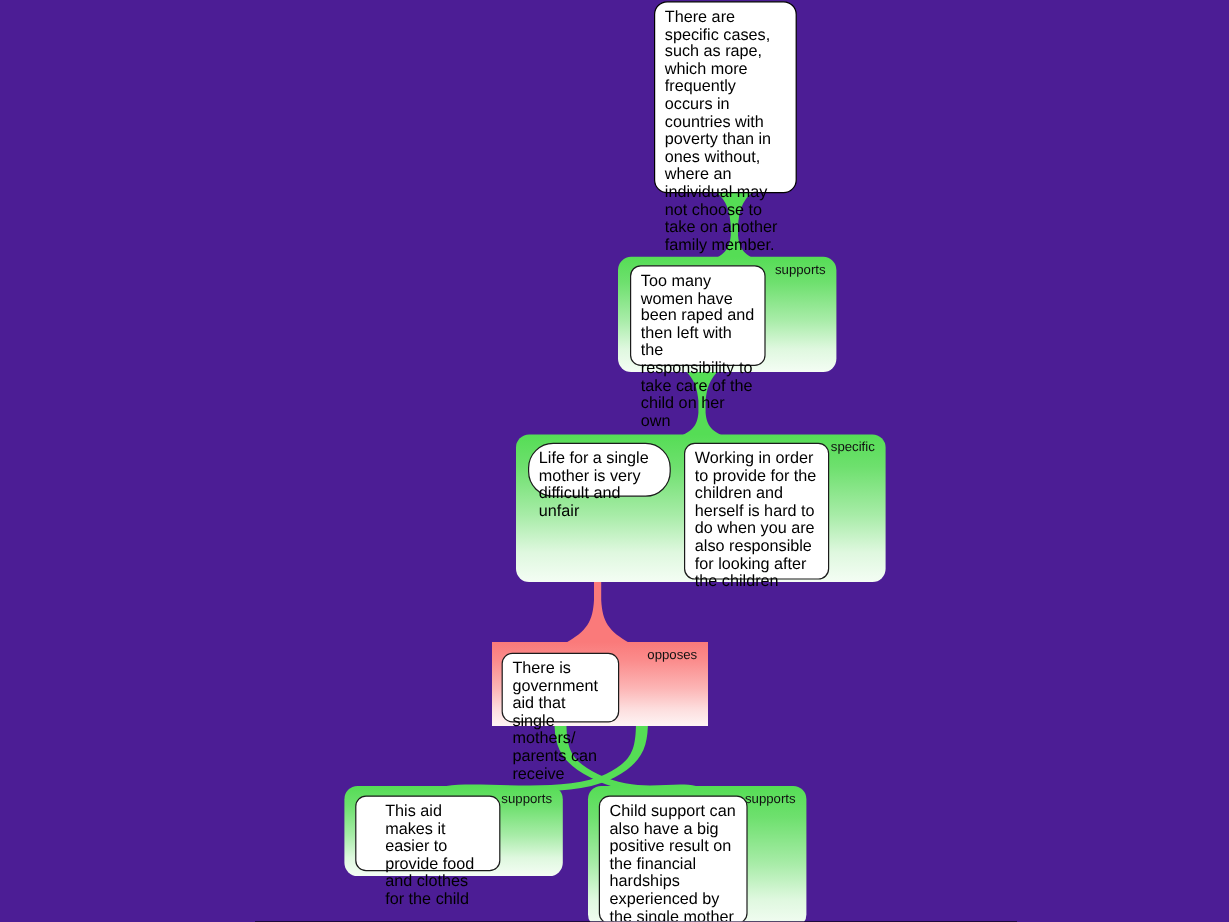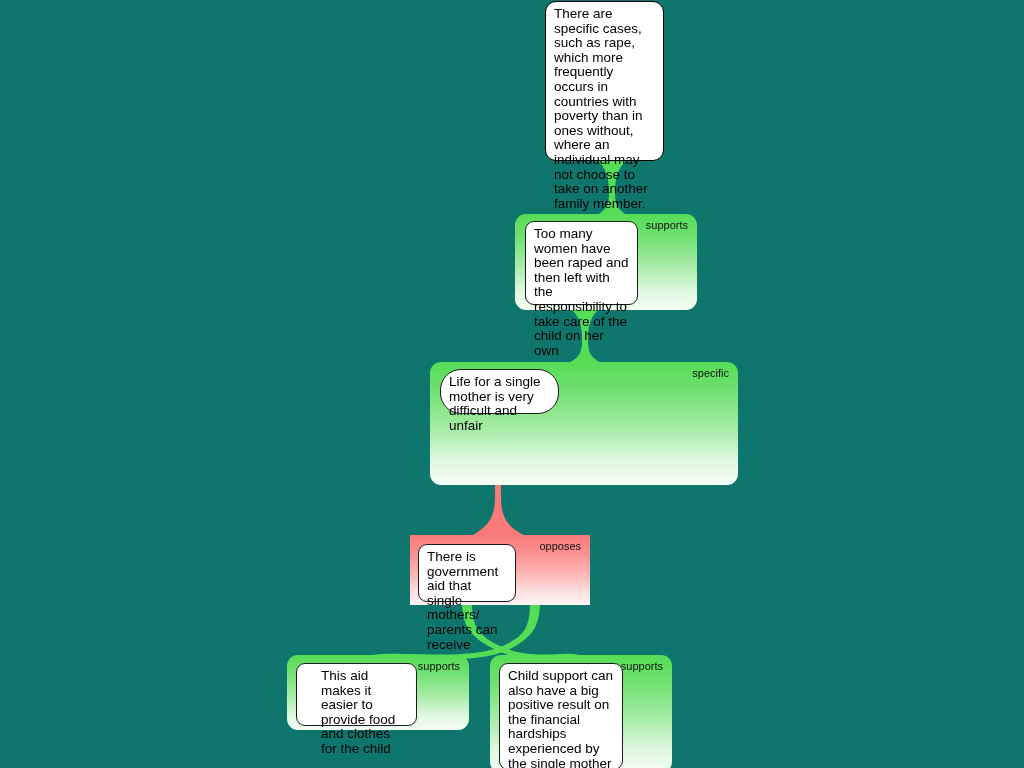--- a/index.html
+++ b/index.html
@@ -5,21 +5,21 @@
 <style>
   html, body {
     margin: 0;
     padding: 0;
     background: #000000;
   }
   #canvas {
     position: relative;
     width: 1024px;
     height: 768px;
-    background: #0f766e;
+    background: #4c1d95;
     overflow: hidden;
     font-family: "Liberation Sans", "DejaVu Sans", sans-serif;
   }
 
   
   #links {
     position: absolute;
     left: 0;
     top: 0;
     width: 1024px;
@@ -111,20 +111,21 @@
 
   <div class="panel support" style="left:515px; top:214px; width:182px; height:96px;">
     <span class="panel-label">supports</span>
   </div>
   <div class="claim" style="left:525px; top:221px; width:113px; height:84px;">Too many women have been raped and then left with the responsibility to take care of the child on her own</div>
 
   <div class="panel support" style="left:430px; top:362px; width:308px; height:123px;">
     <span class="panel-label">specific</span>
   </div>
   <div class="claim" style="left:440px; top:369px; width:119px; height:45px;border-radius:21px;">Life for a single mother is very difficult and unfair</div>
+  <div class="claim" style="left:570px; top:369px; width:121px; height:114px;">Working in order to provide for the children and herself is hard to do when you are also responsible for looking after the children</div>
 
   <div class="panel oppose" style="left:410px; top:535px; width:180px; height:70px;">
     <span class="panel-label">opposes</span>
   </div>
   <div class="claim" style="left:418px; top:544px; width:98px; height:58px;">There is government aid that single mothers/ parents can receive</div>
 
   <div class="panel support" style="left:287px; top:655px; width:182px; height:75px;">
     <span class="panel-label">supports</span>
   </div>
   <div class="claim" style="left:296px; top:663px; width:121px; height:63px;padding-left:24px;">This aid makes it easier to provide food and clothes for the child</div>

